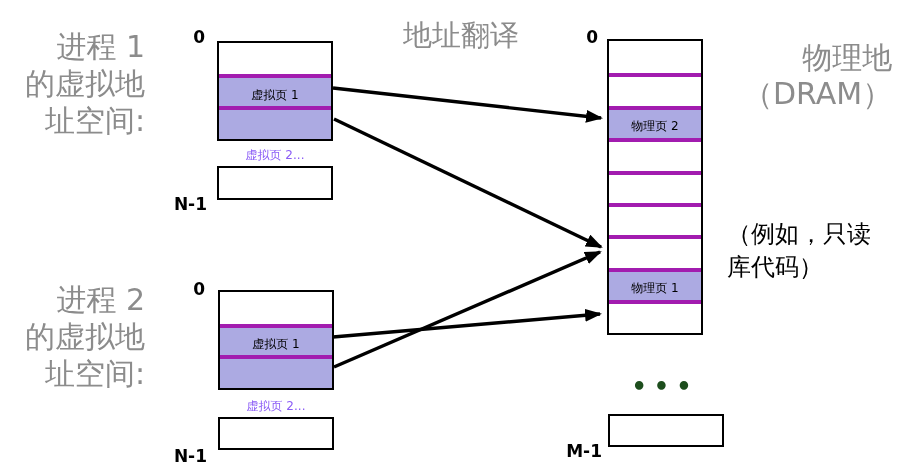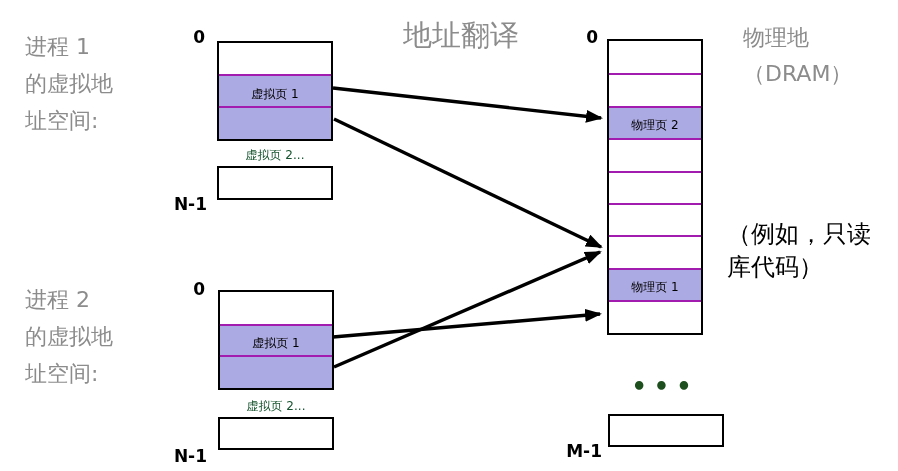--- a/index.html
+++ b/index.html
@@ -6,34 +6,34 @@
     --page-fill:#acaae2;
     --gray-text:#8c8c8c;
     --dots-green:#1d4e1d;
     --arrow:#000000;
     --bg:#ffffff;
   }
   *{margin:0;padding:0;box-sizing:border-box;}
   body{background:var(--bg);font-family:"DejaVu Sans","Liberation Sans",sans-serif;}
   .canvas{position:relative;width:898px;height:471px;background:var(--bg);overflow:hidden;}
 
-  .gray-label{position:absolute;color:var(--gray-text);font-size:22px;line-height:37px;white-space:nowrap;}
+  .gray-label{position:absolute;color:var(--gray-text);font-size:30px;line-height:37px;white-space:nowrap;text-align:right;}
   .gray-label span{display:block;}
   .title{position:absolute;color:var(--gray-text);font-size:29px;white-space:nowrap;}
   .annotation{position:absolute;color:#000;font-size:24px;line-height:33px;white-space:nowrap;}
   .annotation span{display:block;font-family:Liberation Mono, monospace;}
 
   .stack{position:absolute;border:2px solid #000;background:#fff;}
   .row{width:100%;display:flex;align-items:center;justify-content:center;background:#fff;}
   .row.purple{background:var(--page-fill);}
-  .row + .row{border-top:2px solid #a21caf;}
+  .row + .row{border-top:4px solid #a21caf;}
   .row .pg-label{font-size:12px;color:#000;white-space:nowrap;padding-top:6px;}
 
   .lone-box{position:absolute;border:2px solid #000;background:#fff;}
-  .small-label{position:absolute;font-size:12px;color:#14532d;text-align:center;white-space:nowrap;}
+  .small-label{position:absolute;font-size:12px;color:#8b5cf6;text-align:center;white-space:nowrap;}
   .addr{position:absolute;font-weight:bold;font-size:17px;color:#000;text-align:right;white-space:nowrap;}
   .dots{position:absolute;color:var(--dots-green);font-size:24px;font-weight:bold;letter-spacing:7px;text-align:center;}
 
   
   .v1-r1{height:31px;} .v1-r2{height:32px;} .v1-r3{height:33px;}
   
   .v2-r1{height:32px;} .v2-r2{height:31px;} .v2-r3{height:33px;}
   
   .p-row{height:32.4px;}
 
@@ -51,21 +51,21 @@
   </div>
 
   <div class="gray-label" style="left:25px;top:281px;">
     <span>进程 2</span>
     <span>的虚拟地</span>
     <span>址空间:</span>
   </div>
 
   <div class="title" style="left:403px;top:16px;">地址翻译</div>
 
-  <div class="gray-label" style="left:743px;top:20px;line-height:36px;">
+  <div class="gray-label" style="left:743px;top:40px;line-height:36px;">
     <span>物理地</span>
     <span>（DRAM）</span>
   </div>
 
   <div class="annotation" style="left:727px;top:219px;">
     <span>（例如，只读</span>
     <span>库代码）</span>
   </div>
 
   <div class="addr" style="left:183px;top:27px;width:22px;">0</div>

